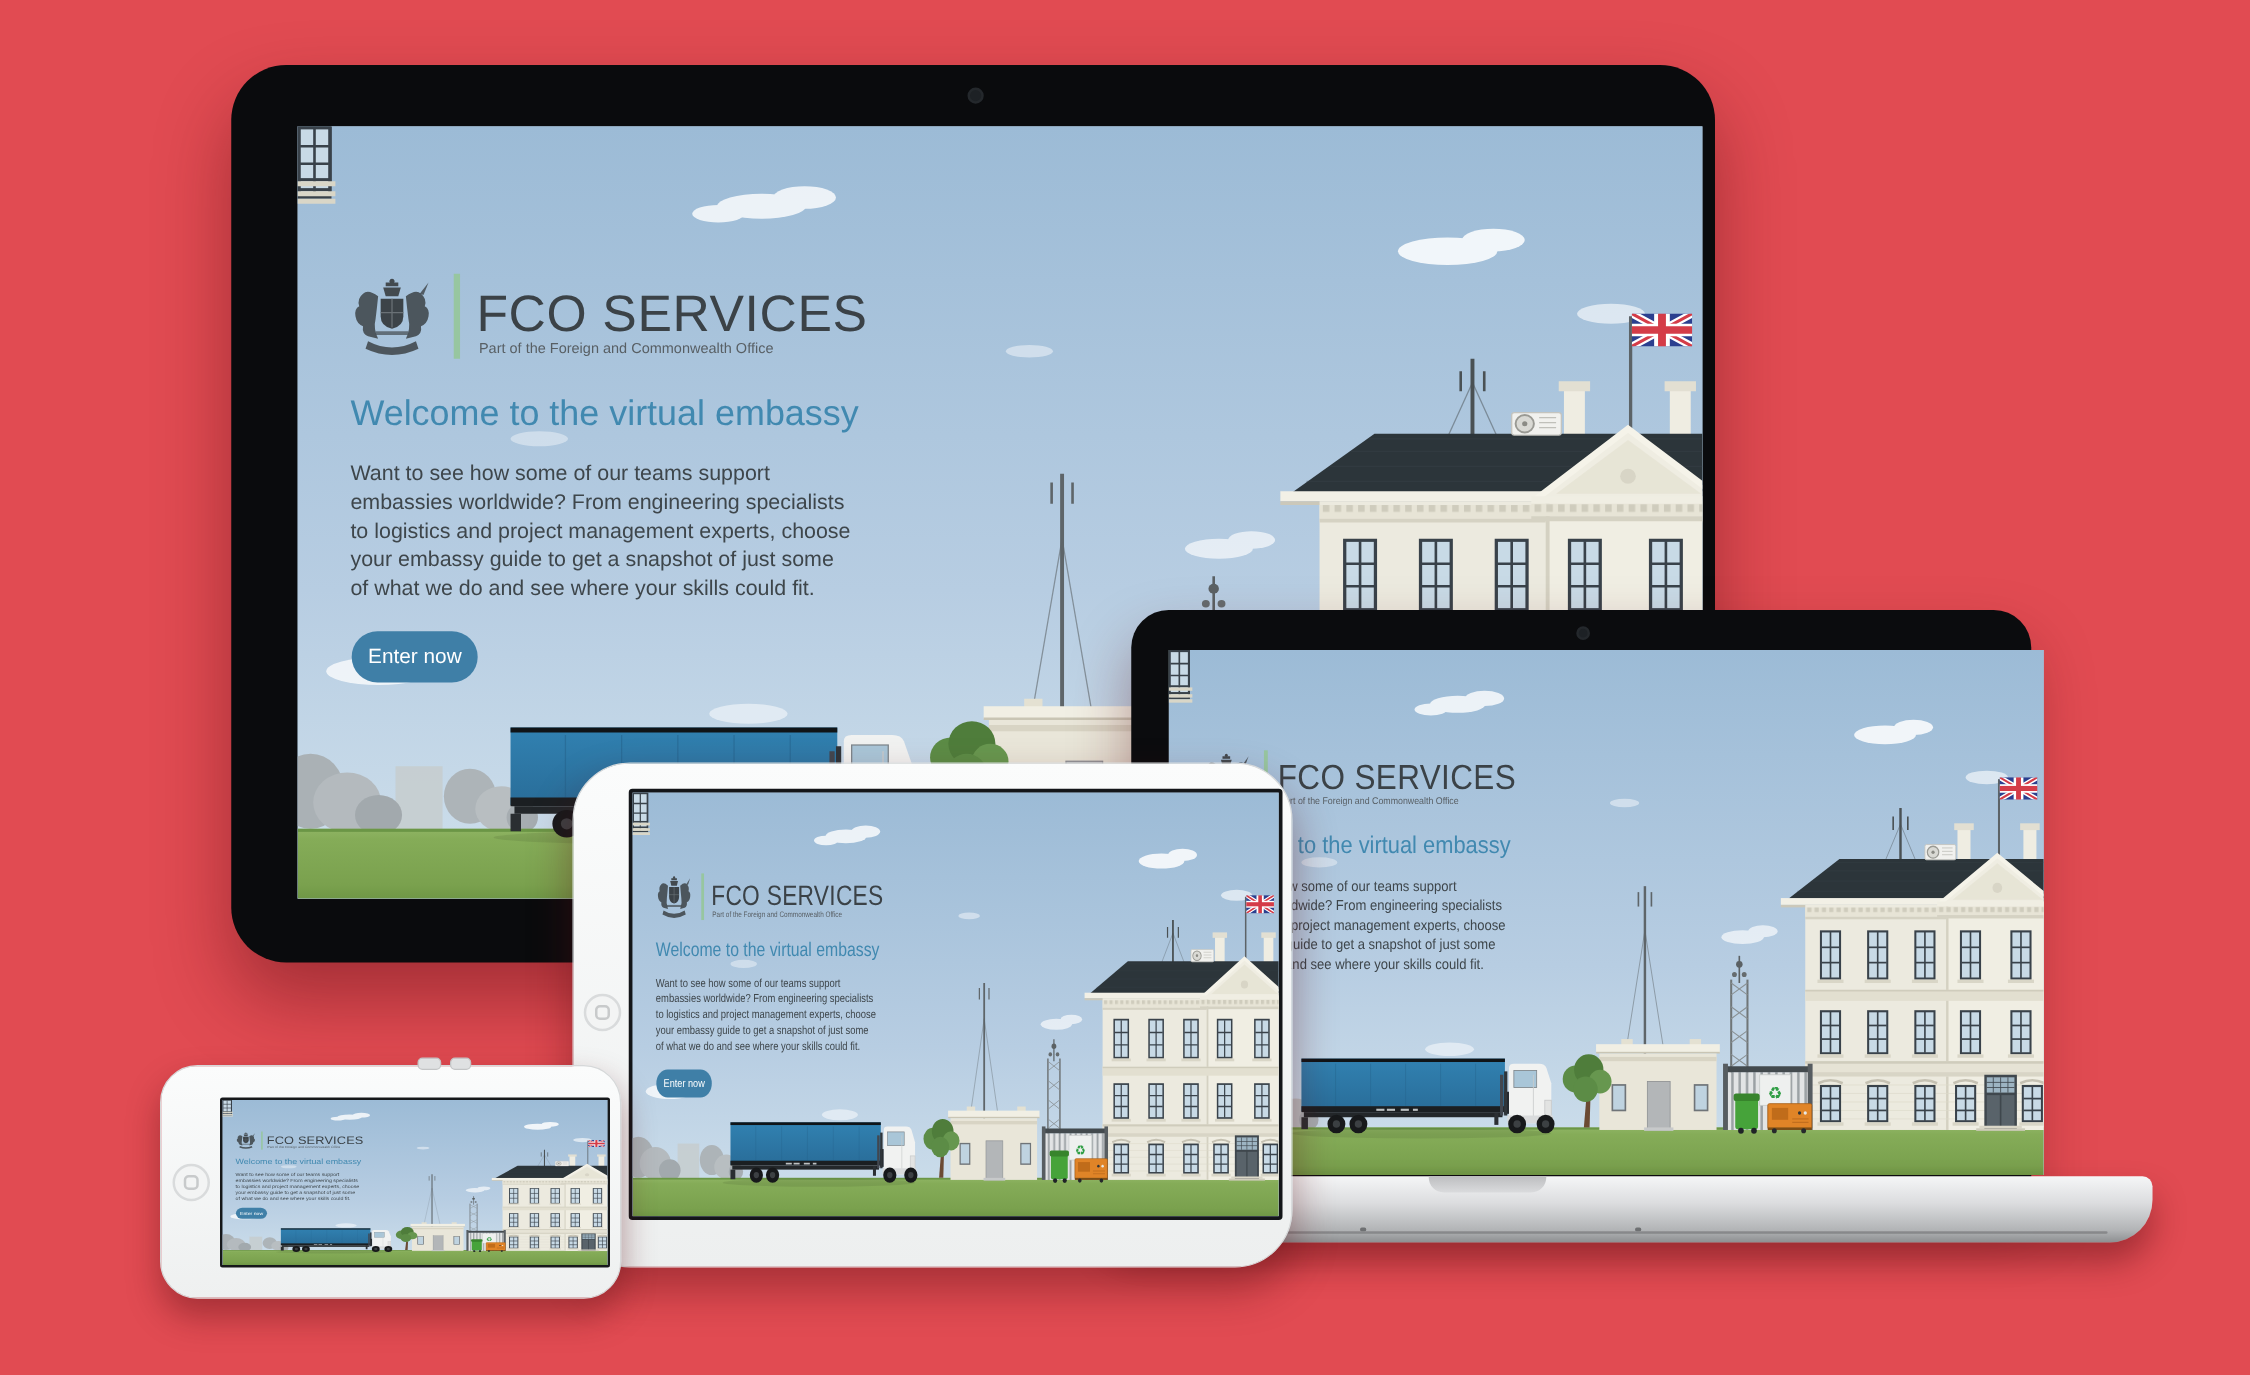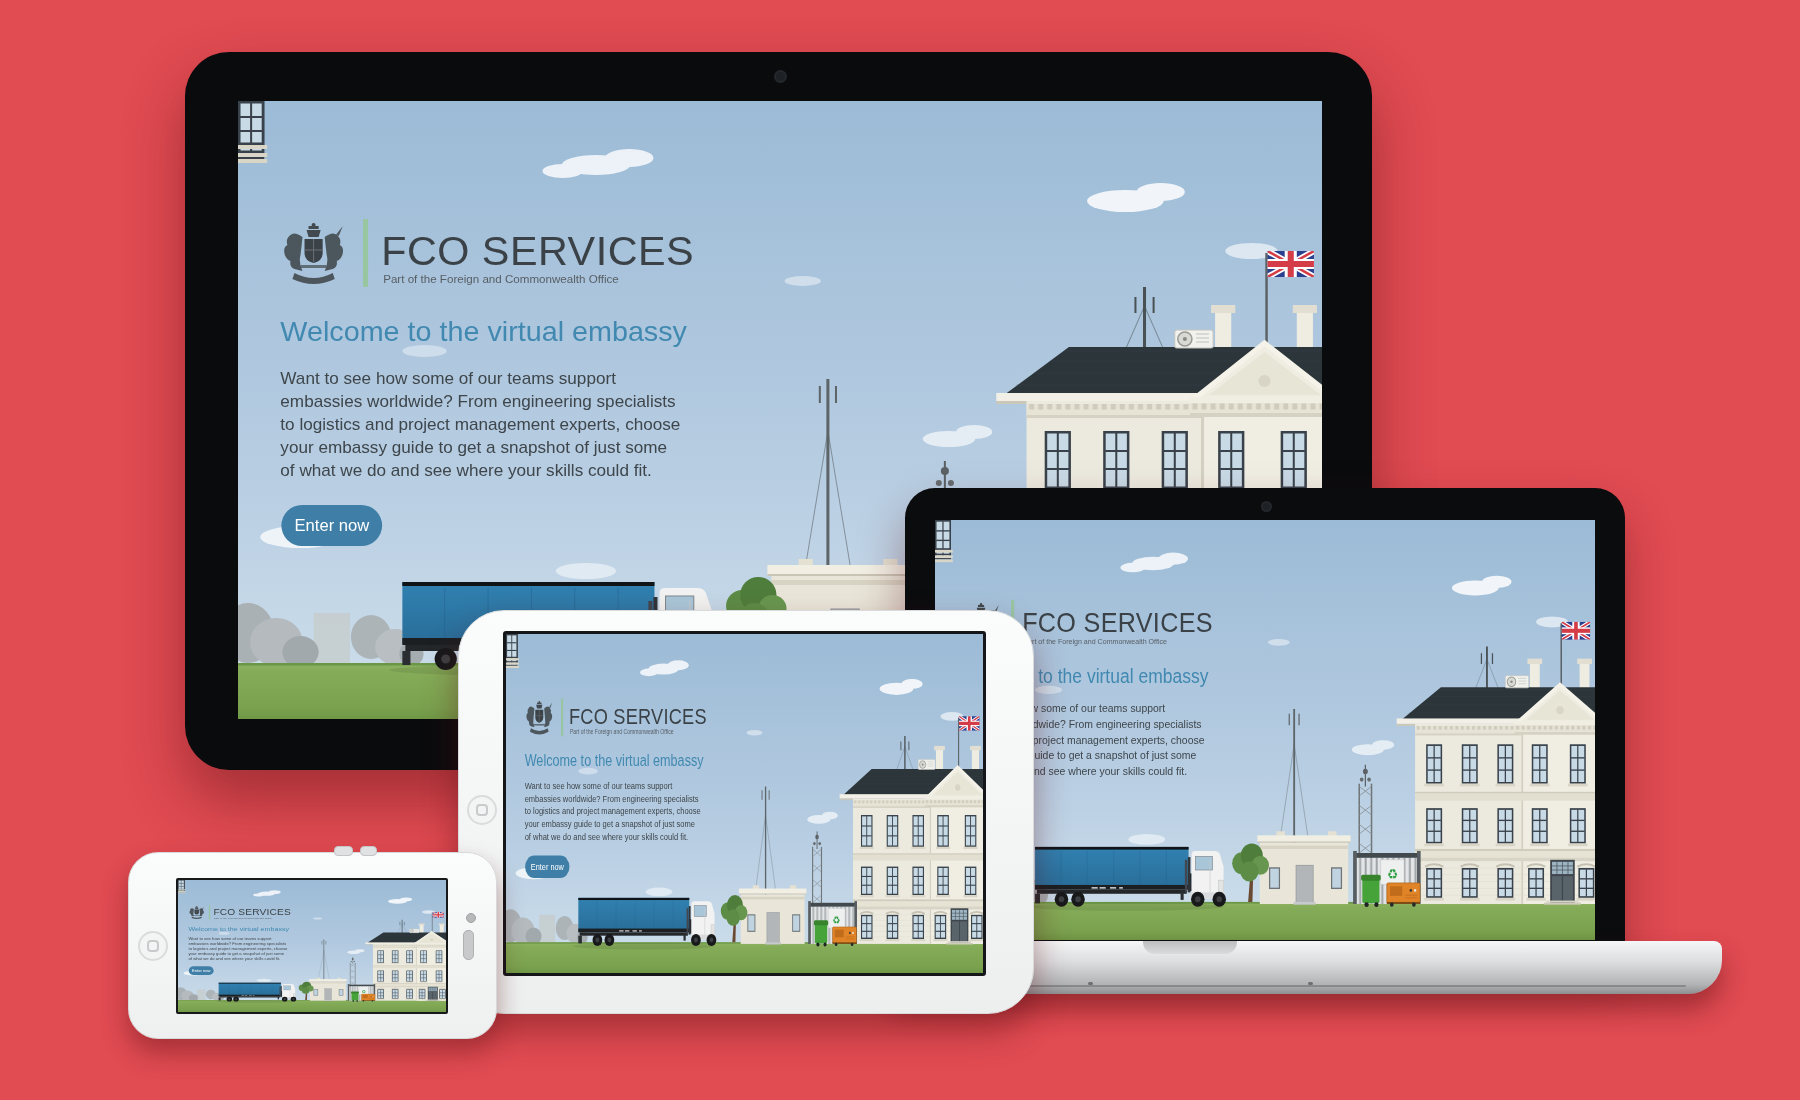--- a/index.html
+++ b/index.html
@@ -2,21 +2,21 @@
 <html><head>
 <meta charset="utf-8">
 <style>
   html,body{margin:0;padding:0;}
   body{width:1800px;height:1100px;background:#e14b52;overflow:hidden;
        font-family:"Liberation Sans","DejaVu Sans",sans-serif;}
   .stage{position:relative;width:1800px;height:1100px;}
 
   
   .device{position:absolute;}
-  .screen{position:absolute;overflow:hidden;background:#aac5da;}
+  .screen{position:absolute;overflow:hidden;background:#aac5da;padding-left:40px;}
   .scene-svg{position:absolute;left:0;top:0;width:100%;height:100%;display:block;}
 
   
   .desktop{left:185px;top:52px;width:1187px;height:718px;background:#0a0b0d;
            border-radius:44px;z-index:1;box-shadow:0 30px 60px rgba(88,14,19,.45);}
   .desktop .screen{left:53px;top:49px;width:1084px;height:618px;}
   .cam-dot{position:absolute;border-radius:50%;background:#1d2125;border:2px solid #24282c;}
   .desktop .cam-dot{left:50%;top:18px;width:9px;height:9px;margin-left:-5px;}
 
   

